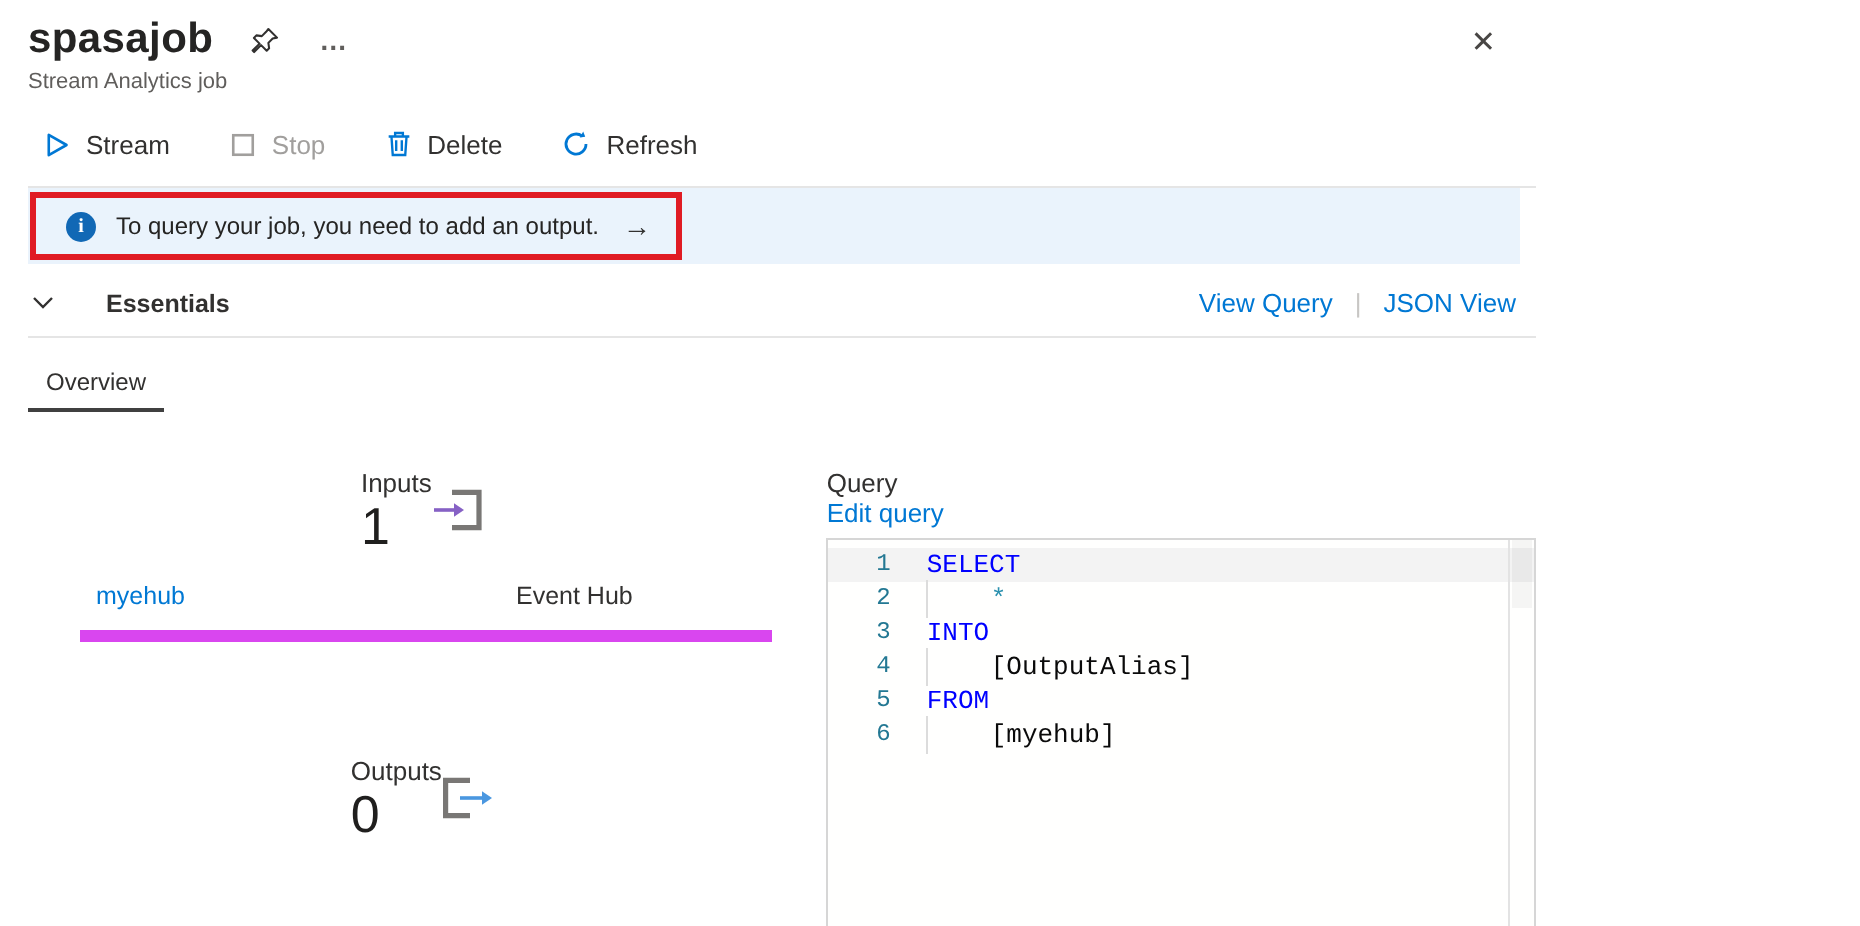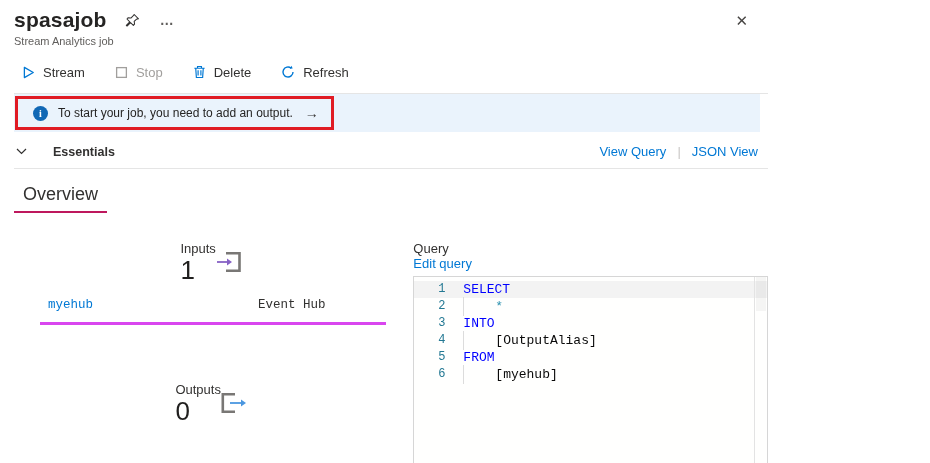--- a/index.html
+++ b/index.html
@@ -29,29 +29,29 @@
   .banner-arrow { font-size: 14px; color: #323130; margin-left: 2px; cursor: pointer; }
   
   .essentials-row { display: flex; align-items: center; justify-content: space-between; margin: 12px 10px 0 16px; }
   .essentials-left { display: inline-flex; align-items: center; gap: 26px; cursor: pointer; }
   .essentials-label { font-size: 12.5px; font-weight: 600; color: #323130; }
   .links { display: inline-flex; align-items: center; font-size: 13px; }
   .link { color: #0078d4; text-decoration: none; cursor: pointer; }
   .link-sep { color: #c8c6c4; margin: 0 11px; }
   
   .tabs { margin-left: 14px; margin-top: 6px; }
-  .tab { display: inline-block; padding: 9px 9px 6px 9px; font-size: 18px; color: #323130; border-bottom: 2px solid #be185d; cursor: pointer; }
+  .tab { display: inline-block; padding: 9px 9px 6px 9px; font-size: 12px; color: #323130; border-bottom: 2px solid #404040; cursor: pointer; }
   
   .content { display: flex; margin-top: 28px; }
   .left-col { width: 456px; padding-left: 40px; }
   .section-head { display: flex; justify-content: center; align-items: flex-start; }
   .section-label { font-size: 13px; color: #323130; }
   .section-count { font-size: 26px; color: #201f1e; line-height: 1.15; }
   .section-icon { margin-top: 10px; margin-right: 4px; }
-  .input-row { display: grid; grid-template-columns: 210px 1fr; margin-top: 12px; padding: 0 0 10px 8px; border-bottom: 3px solid #d946ef; font-size: 12.5px; align-items: center; font-family: Liberation Mono, monospace; }
+  .input-row { display: grid; grid-template-columns: 210px 1fr; margin-top: 12px; padding: 0 0 10px 8px; border-bottom: 6px solid #d946ef; font-size: 12.5px; align-items: center; }
   .input-name { color: #0078d4; cursor: pointer; }
   .input-type { color: #323130; }
   .outputs-section { margin-top: 57px; }
   
   .right-col { width: 426px; margin-left: 27px; }
   .query-head { display: flex; justify-content: space-between; align-items: baseline; font-size: 13px; margin-bottom: 5px; flex-direction: column; }
   .query-label { color: #323130; }
   .editor { position: relative; border: 1px solid #d6d6d6; height: 216px; background: #fffffe; padding-top: 4px; font-family: "Liberation Mono", monospace; font-size: 13px; }
   .code-line { display: flex; height: 17px; line-height: 17px; white-space: pre; }
   .code-line.current { background: #f3f3f3; }
@@ -118,21 +118,21 @@
           </svg>
       </span>
       <span>Refresh</span>
     </button>
   </div>
   <div class="hdivider"></div>
 
   <div class="banner">
     <div class="banner-highlight">
       <span class="info-icon">i</span>
-      <span class="banner-text">To start your job, you need to add an output.</span>
+      <span class="banner-text">To query your job, you need to add an output.</span>
       <span class="banner-arrow">→</span>
     </div>
   </div>
 
   <div class="essentials-row">
     <div class="essentials-left">
       <span>
         <svg width="11" height="7" viewBox="0 0 11 7">
             <path d="M1 1l4.5 4.5L10 1" fill="none" stroke="#323130" stroke-width="1.2"></path>
           </svg>

